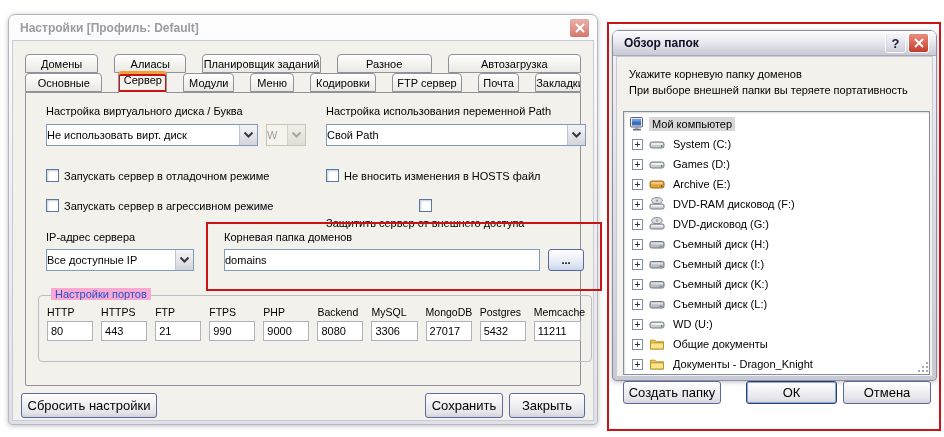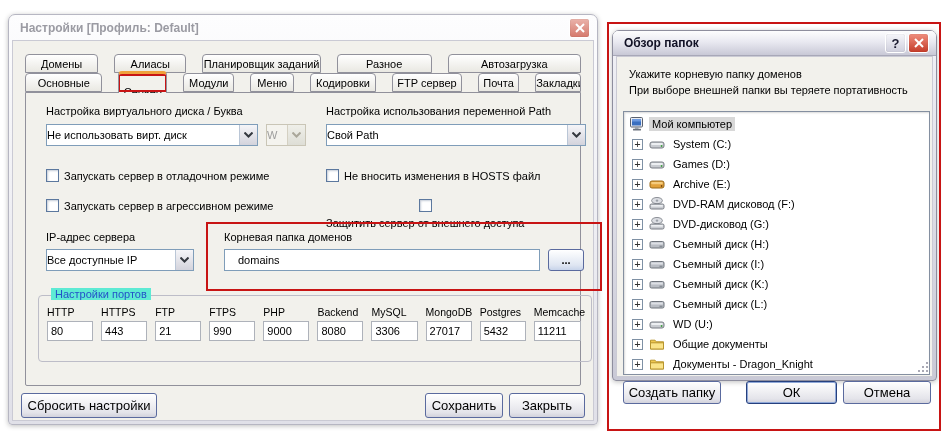--- a/index.html
+++ b/index.html
@@ -27,41 +27,41 @@
 
   
   .annotation-dialog { position:absolute; left:607px; top:22px; width:334px; height:409px; border:2px solid #c81414; z-index:5; pointer-events:none; }
   .annotation-rootfolder { position:absolute; left:193px; top:181px; width:396px; height:69px; border:2px solid #c81414; z-index:4; pointer-events:none; }
 
   
   .tabrow { position:absolute; left:12px; right:12px; display:flex; gap:16px; }
   .tabrow1 { top:13px; height:19px; }
   .tabrow2 { top:32px; height:19px; }
   .tab { background:linear-gradient(180deg,#ffffff,#e9e8e2); border:1px solid #91919b; border-radius:4px 4px 0 0; text-align:center; padding-top:3px; height:19px; font-size:11px; white-space:nowrap; overflow:hidden; }
-  .tab.selected { position:relative; z-index:2; background:#f2f1ec; border-top:3px solid #efa13c; border-bottom:none; height:22px; margin-top:-2px; padding-top:12px; }
+  .tab.selected { position:relative; z-index:2; background:#f2f1ec; border-top:3px solid #efa13c; border-bottom:none; height:22px; margin-top:-2px; padding-top:0; }
   .tab.selected::after { content:''; position:absolute; left:-1px; right:-1px; top:0; bottom:1px; border:2px solid #c81414; pointer-events:none; }
   .tabpage { position:absolute; left:12px; right:12px; top:51px; height:294px; border:1px solid #91919b; background:#f2f1ec; border-radius:0 0 2px 2px; }
 
   
   .flabel { position:absolute; font-size:11px; white-space:nowrap; }
   .combo { position:absolute; height:22px; border:1px solid #7f9db9; background:#fff; display:flex; align-items:center; }
   .combo .arrow-btn { margin-left:auto; width:18px; align-self:stretch; background:linear-gradient(180deg,#f5f5f8,#d3d3dc); border-left:1px solid #bac6d6; display:flex; align-items:center; justify-content:center; }
   .combo.disabled { border-color:#c9c5b6; background:#f4f3ee; color:#9d9d9d; }
   .combo.disabled .arrow-btn { background:linear-gradient(180deg,#efefe9,#deded6); border-left:1px solid #d4d0c2; }
   .chev { width:9px; height:6px; }
-  .txt-input { position:absolute; height:22px; border:1px solid #7f9db9; background:#fff; font-family:"Liberation Sans",sans-serif; font-size:11px; padding:0 13px; }
+  .txt-input { position:absolute; height:22px; border:1px solid #7f9db9; background:#fff; font-family:"Liberation Sans",sans-serif; font-size:11px; padding:0 0; }
   .checkrow { position:absolute; display:flex; align-items:center; gap:5px; }
   .checkbox { width:13px; height:13px; background:#fff; border:1px solid #5c789e; box-shadow:inset 1px 1px 2px rgba(90,110,140,.35); }
   .xp-btn { position:absolute; height:25px; border:1px solid #5a6a9e; border-radius:3px; background:linear-gradient(180deg,#ffffff,#e4e4ea 80%,#d2d2dc); font-family:"Liberation Sans",sans-serif; font-size:13px; text-align:center; display:flex; align-items:center; justify-content:center; box-shadow:inset 0 1px 0 #fff; }
   .xp-btn.default { border:1px solid #26407e; box-shadow:inset 0 0 0 1px #8fa8d8; }
   .browse-btn { position:absolute; width:36px; height:22px; border:1px solid #5a6a9e; border-radius:3px; background:linear-gradient(180deg,#ffffff,#dfe6f2 75%,#c8d4ea); display:flex; align-items:center; justify-content:center; font-weight:bold; }
 
   
   .groupbox { position:absolute; left:12px; top:202px; width:554px; height:67px; border:1px solid #bdbdc8; border-radius:4px; }
-  .groupbox .legend { position:absolute; top:-8px; left:12px; background:#5eead4; padding:0 4px; color:#2452c8; }
+  .groupbox .legend { position:absolute; top:-8px; left:12px; background:#f9a8d4; padding:0 4px; color:#2452c8; }
   .ports { position:absolute; left:8px; right:6px; top:10px; display:flex; gap:4px; }
   .port-col { flex:1; display:flex; flex-direction:column; gap:3px; }
   .port-col .p-label { font-size:10.5px; white-space:nowrap; }
   .port-col input { width:92%; height:20px; border:1px solid #aeb2ba; font-family:"Liberation Sans",sans-serif; font-size:11px; padding:0 3px; background:#fff; }
 
   
   .instructions { position:absolute; left:12px; top:9px; line-height:16px; }
   .tree { position:absolute; left:6px; top:54px; width:307px; height:264px; background:#fff; border:1px solid #848fa0; box-shadow:inset 1px 1px 2px rgba(0,0,0,.15); padding:2px 0; overflow:hidden; }
   .tree-item { display:flex; align-items:center; height:20px; white-space:nowrap; }
   .expander { width:11px; height:11px; border:1px solid #7e90a4; background:#fff; margin:0 6px 0 8px; display:flex; align-items:center; justify-content:center; font-size:10px; line-height:9px; color:#303030; font-family:"DejaVu Sans Mono",monospace; flex:0 0 auto; }

